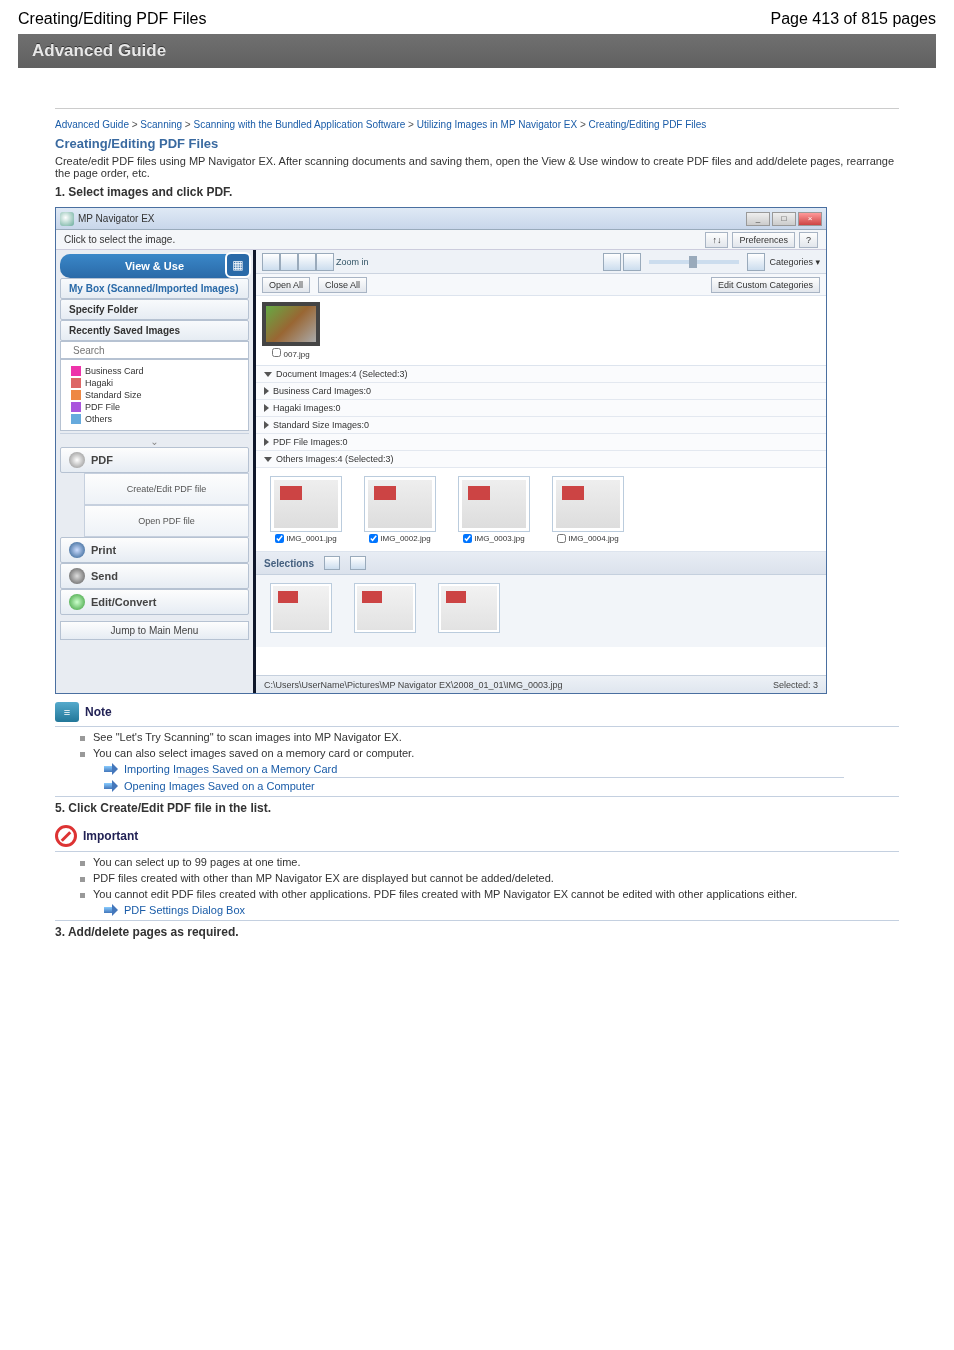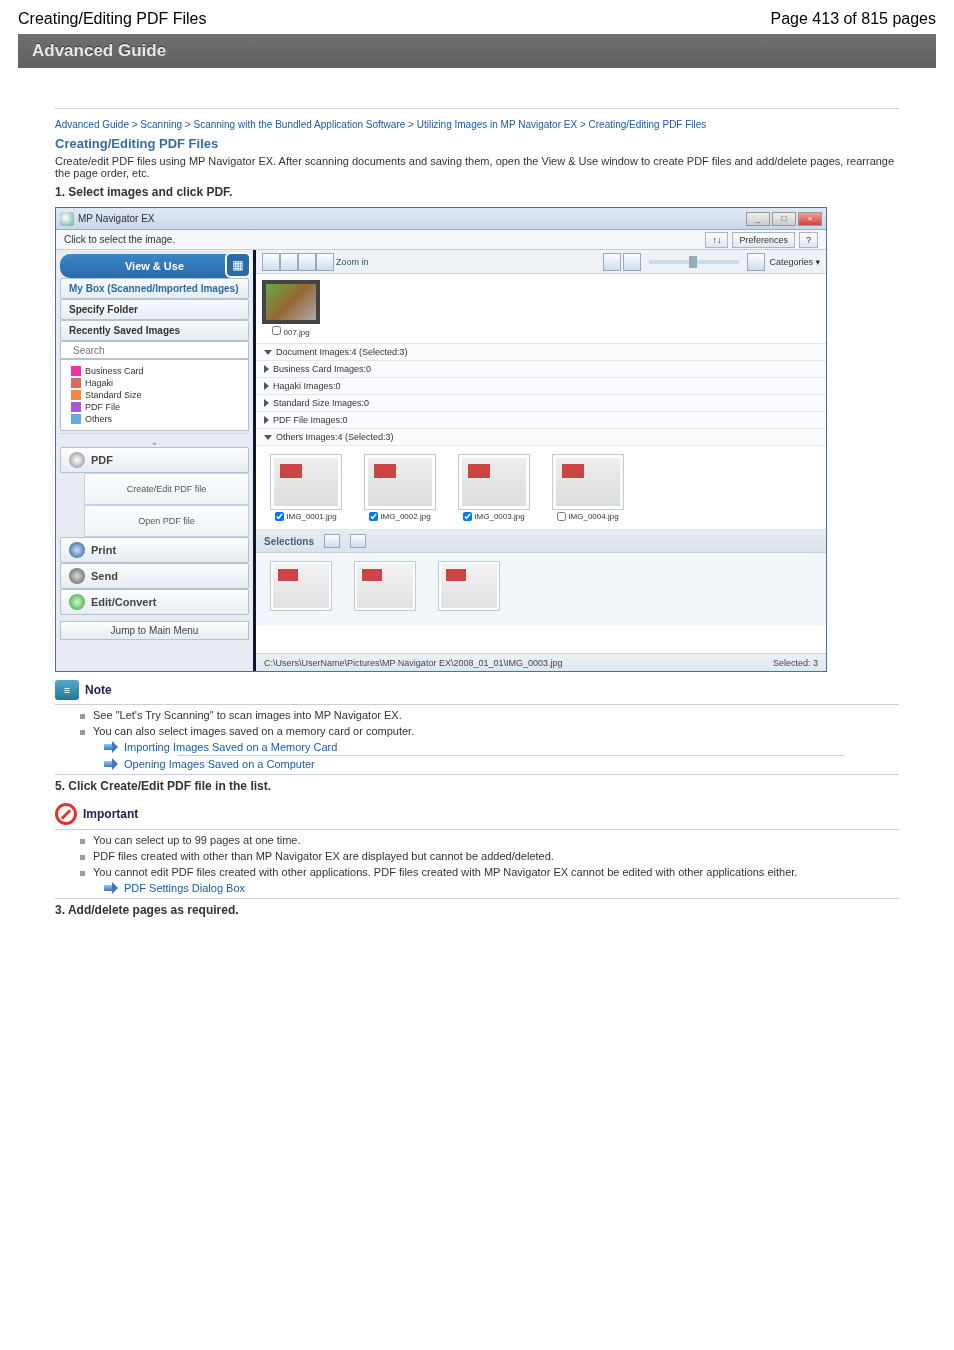--- a/index.html
+++ b/index.html
@@ -214,20 +214,26 @@
         <span class="zoom-label">Zoom in</span>
         <span class="zoom-track"></span>
         <div class="tb-right">
           <span class="tb-ic"></span>
           <span class="tb-ic"></span>
           <span class="slider"></span>
           <span class="tb-ic"></span>
           <span style="font-size:9px;margin-left:2px;"><span>Categories</span> ▾</span>
         </div>
       </div>
+      <div class="open-row">
+        <span class="small-btn">Open All</span>
+        <span class="small-btn">Close All</span>
+        <span class="spacer"></span>
+        <span class="small-btn">Edit Custom Categories</span>
+      </div>
       <div class="thumb-strip">
         <div>
           <div class="thumb"></div>
           <div class="thumb-label"><input type="checkbox" style="width: 9px; height: 9px;"> <span>007.jpg</span></div>
         </div>
       </div>
 
       <div class="cat-row">
           <span class="tri"></span>
           <span>Document   Images:4   (Selected:3)</span>

